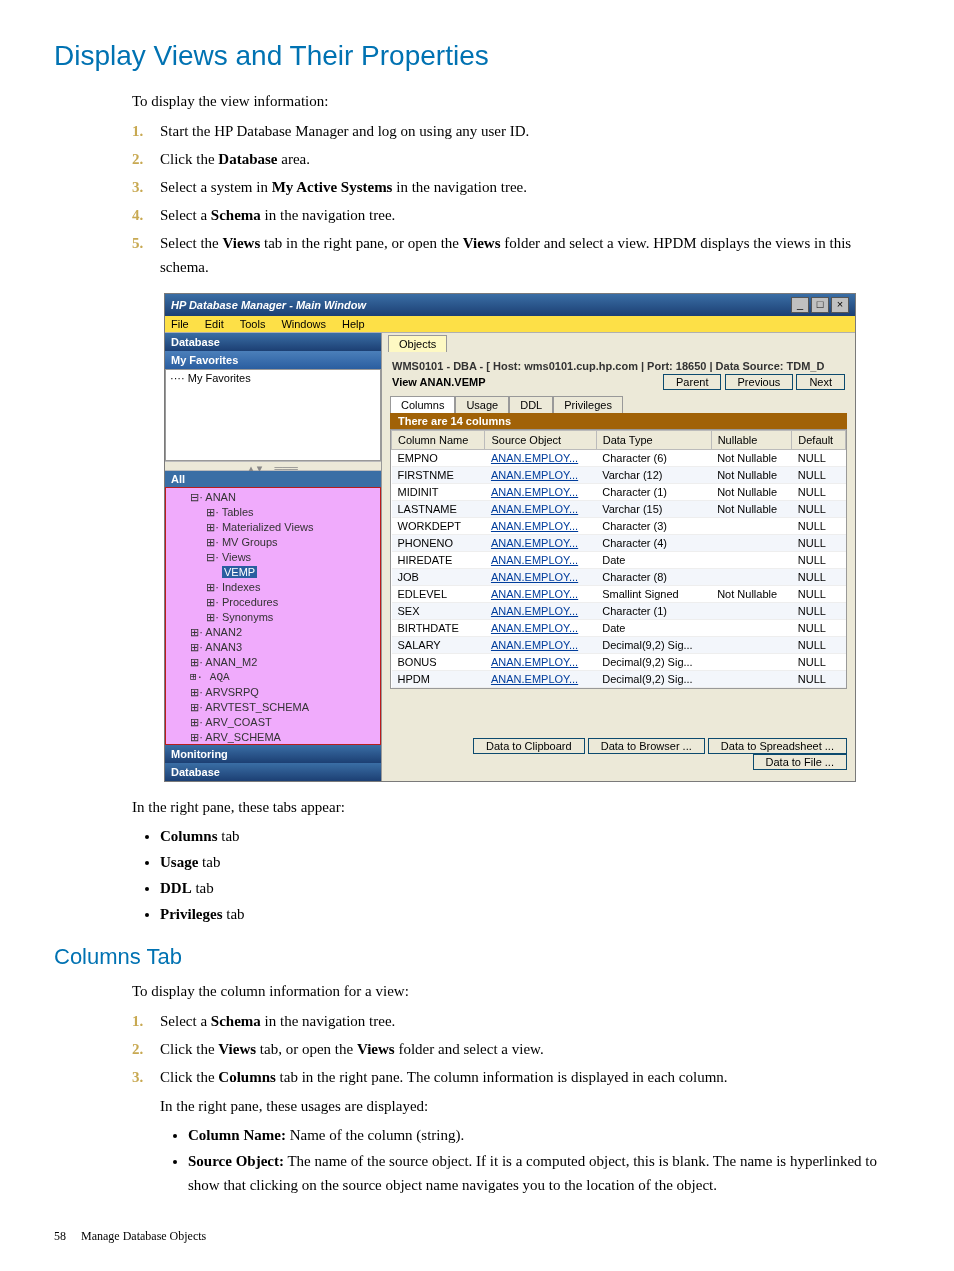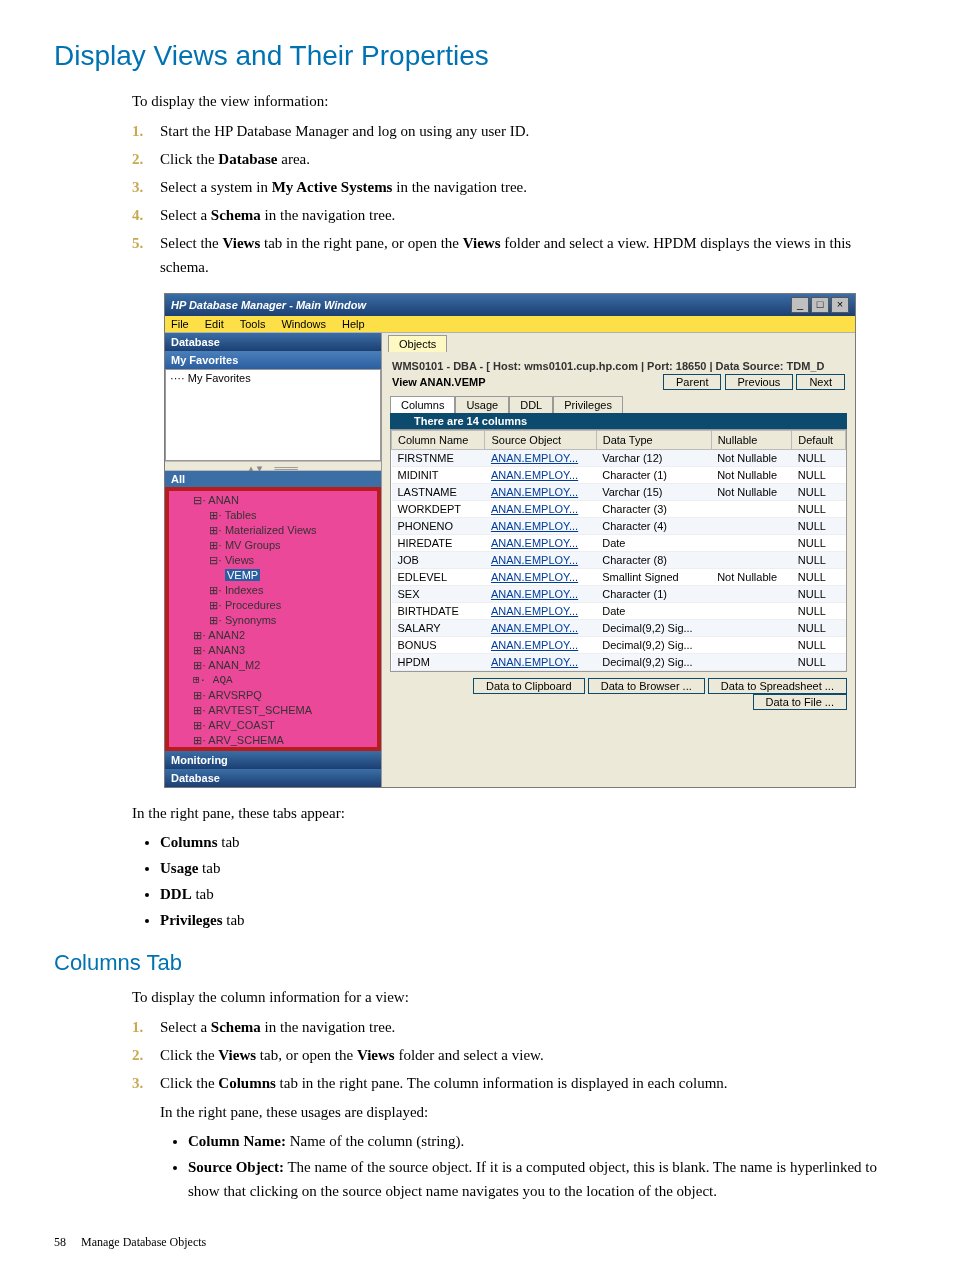--- a/index.html
+++ b/index.html
@@ -99,44 +99,44 @@
   .leftcol {
     width: 216px; border-right:1px solid #999;
     display:flex; flex-direction:column;
   }
   .section-hdr {
     background: linear-gradient(#3a6ea5,#1c3f73);
     color:#fff; font-weight:bold;
     padding:3px 6px;
   }
   .fav-wrap { background:#fff; border:1px solid #999; margin:0; padding:2px 4px; height:86px; overflow:hidden; }
-  .tree-wrap { background:#ec4899; border:4px solid #b91c1c; height:252px; overflow:auto; padding:2px 0 2px 4px; }
+  .tree-wrap { background:#f0abfc; border:1px solid #b91c1c; height:252px; overflow:auto; padding:2px 0 2px 4px; }
   .tree-wrap .node { white-space:nowrap; color:#333; line-height:15px; }
   .tree-wrap .sel { background:#2a5ea0; color:#fff; padding:0 2px; }
   .all-hdr { background:#3a6ea5; color:#fff; padding:2px 6px; font-weight:bold; display:flex; justify-content:space-between; }
   .dragbar { height:8px; background:#ece9d8; border-top:1px solid #bbb; border-bottom:1px solid #bbb; text-align:center; color:#888; }
 
   .rightcol { flex:1; display:flex; flex-direction:column; }
   .objtab-row { background:#ece9d8; padding:2px 6px; }
   .objtab { display:inline-block; border:1px solid #999; border-bottom:none; padding:2px 10px; background:#fef9c3; }
   .crumb { padding:6px 10px 0 10px; color:#333; font-weight:bold; }
   .viewname-row { display:flex; justify-content:space-between; align-items:center; padding:2px 10px 6px 10px;gap:39px; }
   .viewname-row .vn { font-weight:bold; }
   .btn { border:1px solid #0c4a6e; background:#ece9d8; padding:1px 12px; font-family:inherit; font-size:11px; }
   .tabs-row { padding:0 8px; }
   .tabs-row .tab { display:inline-block; border:1px solid #999; border-bottom:none; padding:2px 10px; background:#ece9d8; }
   .tabs-row .tab.active { background:#fff; }
-  .countbar { background:#0c4a6e; color:#fff; font-weight:bold; padding:2px 24px; margin:0 8px; }
+  .countbar { background:#a16207; color:#fff; font-weight:bold; padding:2px 8px; margin:0 8px; }
   .grid-wrap { margin:0 8px; border:1px solid #999; background:#fff; }
   table.grid { width:100%; border-collapse:collapse; font-size:11px; }
   table.grid th { background:#ece9d8; text-align:left; padding:3px 6px; border:1px solid #bbb; font-weight:normal; }
   table.grid td { padding:2px 6px; border-bottom:1px solid #eee; }
   table.grid tr.alt { background:#f3f6fb; }
   table.grid td.link { color:#003d9c; text-decoration:underline; }
-  .footer-btns { text-align:right; padding:6px 8px; }
+  .footer-btns { text-align:right; padding:6px 8px;margin-top:43px; }
 </style>
 </head>
 <body>
 
 <h1 class="page-title">Display Views and Their Properties</h1>
 
 <div class="indent">
   <p>To display the view information:</p>
   <ol class="steps" id="steps1">
       <li><span class="num">1.</span>Start the HP Database Manager and log on using any user ID.</li>
@@ -204,20 +204,27 @@
           <thead>
               <tr id="gridhead">
                 <th>Column Name</th>
                 <th>Source Object</th>
                 <th>Data Type</th>
                 <th>Nullable</th>
                 <th>Default</th>
               </tr>
             </thead>
           <tbody id="gridbody">
+              <tr>
+                <td>EMPNO</td>
+                <td class="link">ANAN.EMPLOY...</td>
+                <td>Character (6)</td>
+                <td>Not Nullable</td>
+                <td>NULL</td>
+              </tr>
               <tr class="alt">
                 <td>FIRSTNME</td>
                 <td class="link">ANAN.EMPLOY...</td>
                 <td>Varchar (12)</td>
                 <td>Not Nullable</td>
                 <td>NULL</td>
               </tr>
               <tr>
                 <td>MIDINIT</td>
                 <td class="link">ANAN.EMPLOY...</td>

